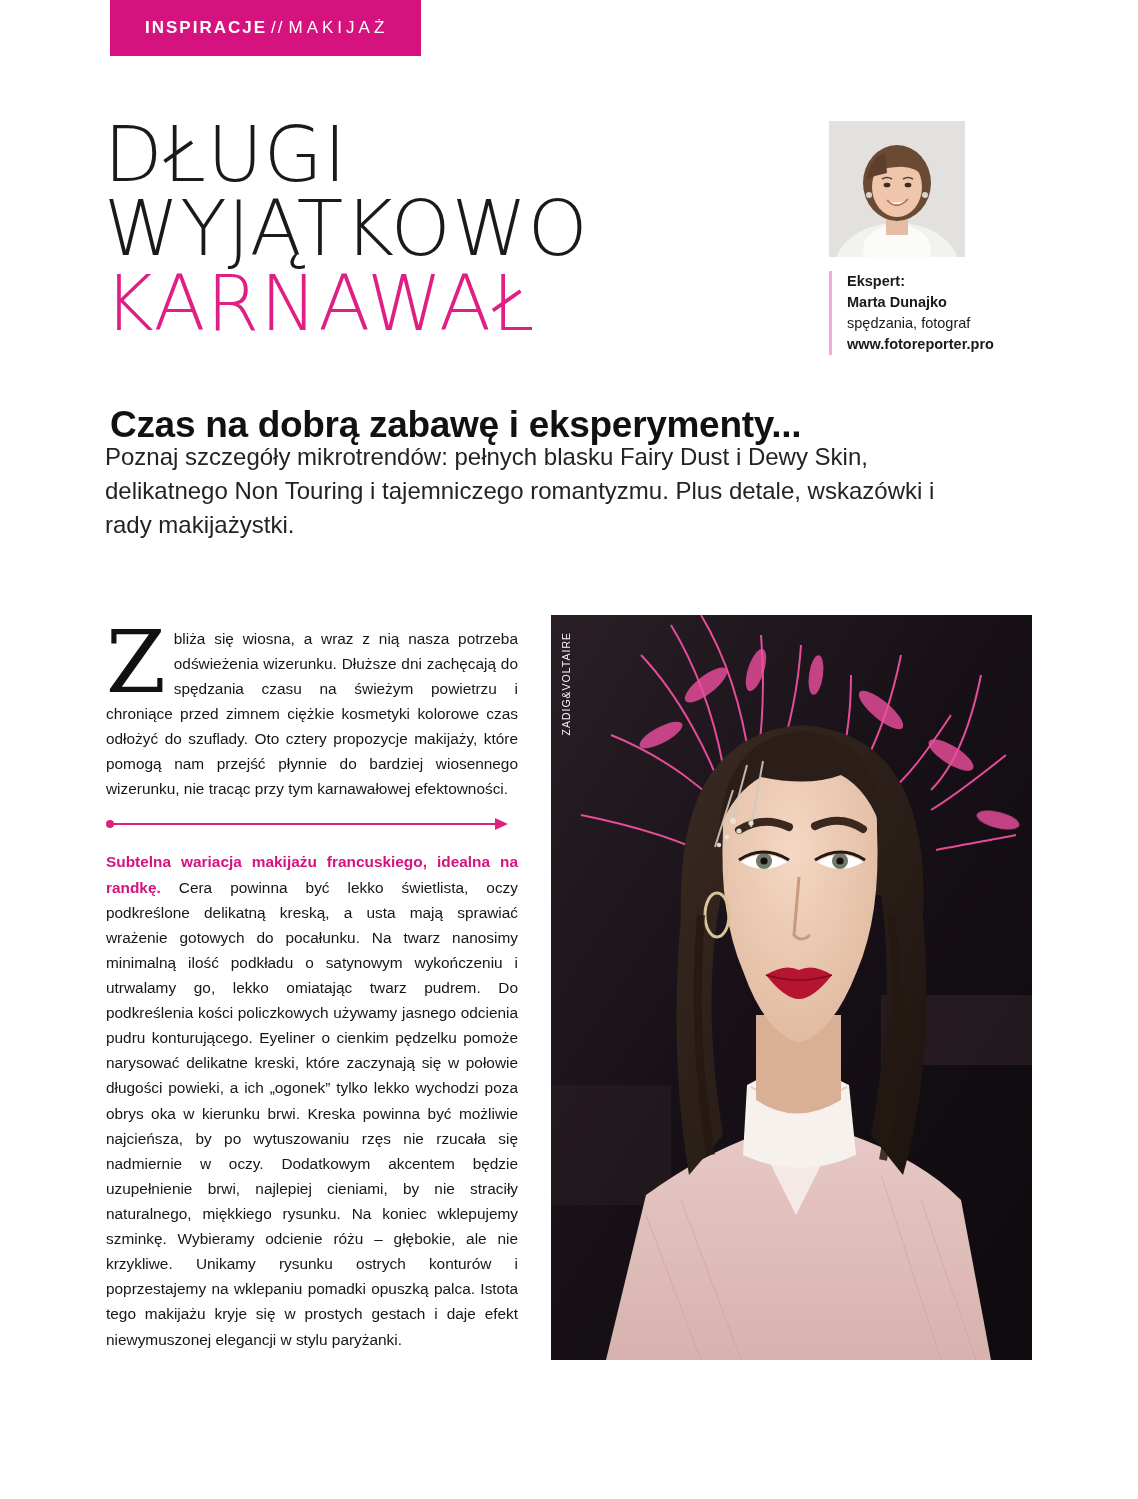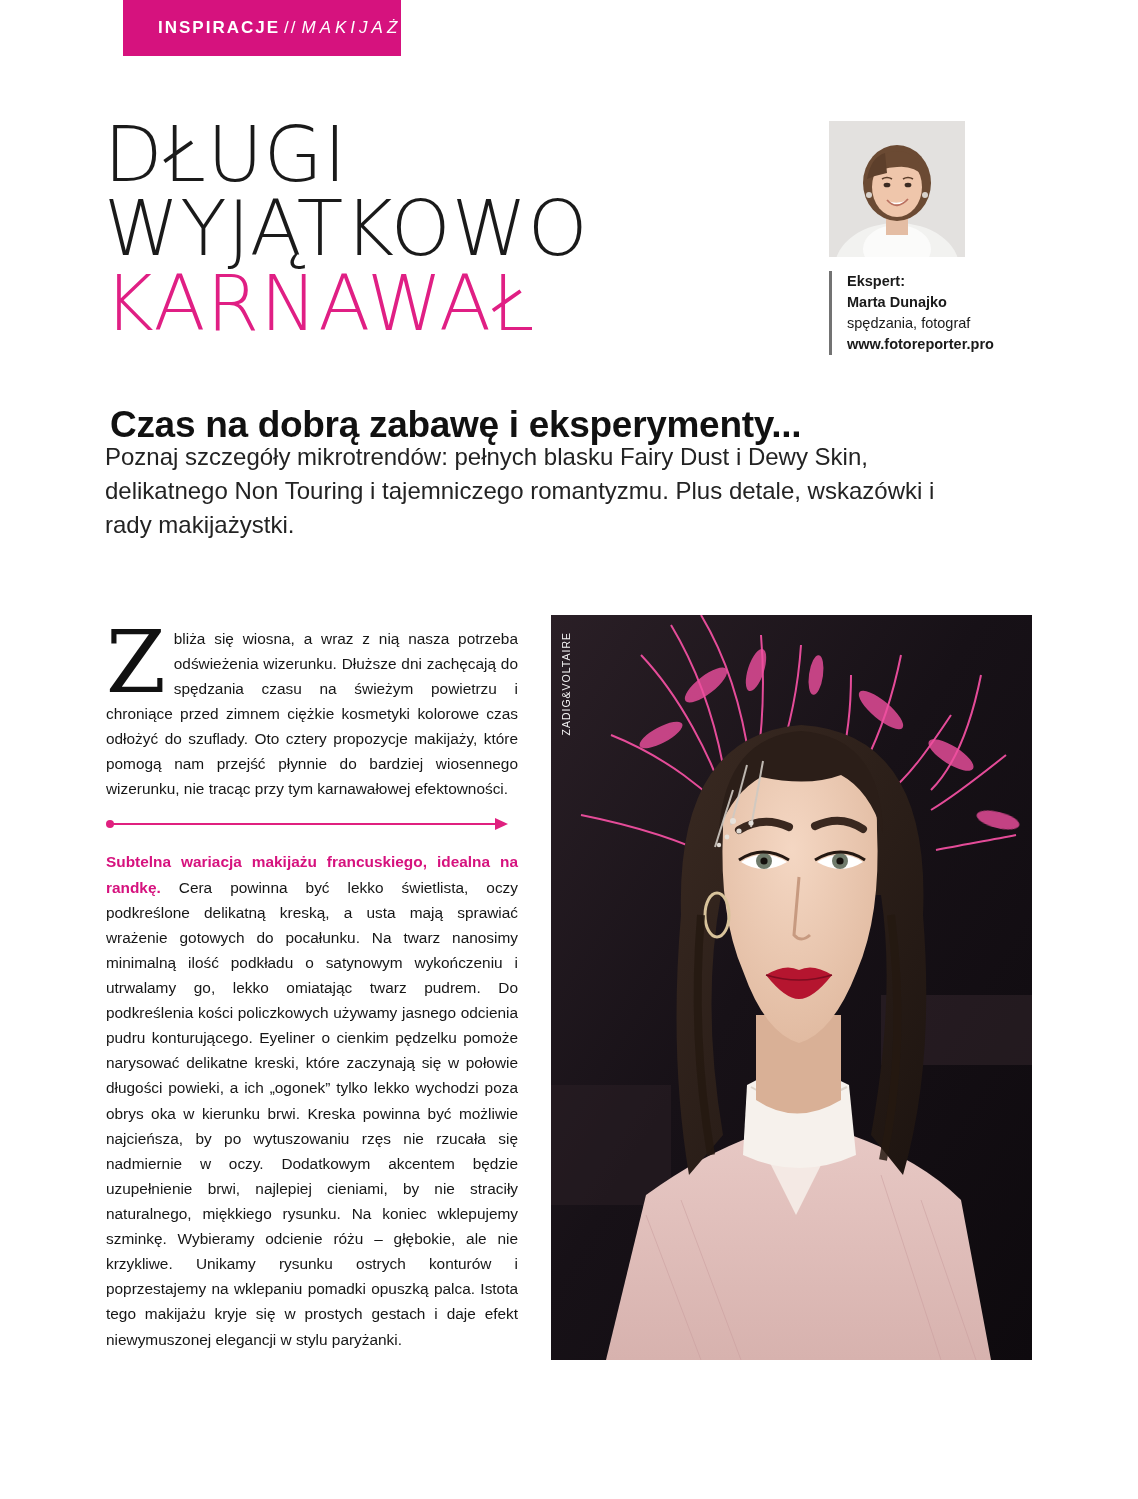--- a/index.html
+++ b/index.html
@@ -12,36 +12,36 @@
     height: 1499px;
     position: relative;
     font-family: "Liberation Sans", sans-serif;
     color: #1a1a1a;
     overflow: hidden;
   }
 
   
   .category-tag {
     position: absolute;
-    left: 123px;
+    left: 110px;
     top: 0;
-    width: 278px;
+    width: 311px;
     height: 56px;
     background: #d6127e;
     color: #ffffff;
     display: flex;
     align-items: center;
     padding-left: 35px;
     box-sizing: border-box;
     letter-spacing: 2px;
     font-size: 17px;
   }
   .category-tag .cat-main { font-weight: bold; letter-spacing: 2px; }
   .category-tag .cat-sep  { font-weight: normal; margin: 0 4px; letter-spacing: 2px; }
-  .category-tag .cat-sub  { font-weight: normal; letter-spacing: 4px; font-style: italic; }
+  .category-tag .cat-sub  { font-weight: normal; letter-spacing: 4px; }
 
   
   .headline {
     position: absolute;
     left: 104px;
     top: 118px;
     width: 700px;
   }
   .headline-line {
     font-family: "DejaVu Sans", sans-serif;
@@ -90,21 +90,21 @@
   }
   .expert-photo svg { display: block; }
 
   .expert-info {
     position: absolute;
     left: 829px;
     top: 271px;
     width: 220px;
     padding-left: 15px;
     box-sizing: border-box;
-    border-left: 3px solid #737373;
+    border-left: 3px solid #f9a8d4;
     font-size: 14.5px;
     line-height: 1.45;
     color: #1a1a1a;
   }
   .expert-info .b { font-weight: bold; }
 
   
   .body-col {
     position: absolute;
     left: 106px;

